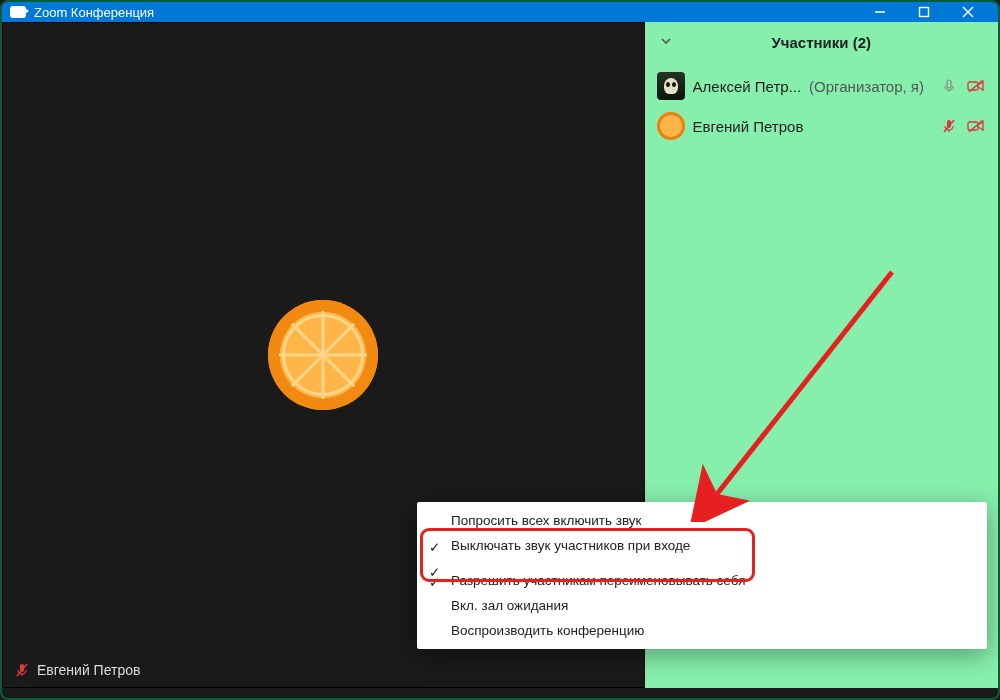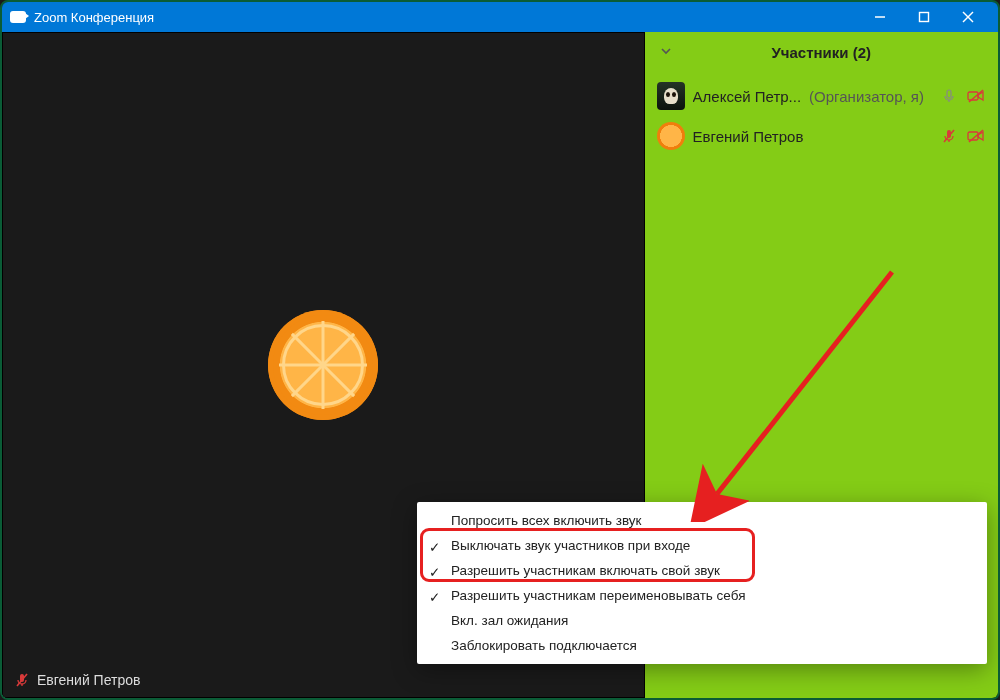--- a/index.html
+++ b/index.html
@@ -7,21 +7,21 @@
     font-family: "Segoe UI", Arial, sans-serif;
     background: #1a1a1a;
     width: 1000px;
     height: 700px;
     overflow: hidden;
     position: relative;
     border: 2px solid #0a5c36;
     border-radius: 8px;
   }
   .titlebar {
-    height: 30px;
+    height: 20px;
     background: #0078d7;
     color: #fff;
     display: flex;
     align-items: center;
     padding: 0 8px;
     font-size: 13px;
   }
   .titlebar .zoom-logo {
     width: 16px; height: 12px; background: #fff; border-radius: 3px;
     margin-right: 8px; position: relative;
@@ -66,21 +66,21 @@
   .owl .head{width:44px;height:40px;background:#e8e2cd;border-radius:50% 50% 45% 45%;position:absolute;left:8px;top:0;}
   .owl .eye{width:15px;height:18px;background:#1a1208;border-radius:50%;position:absolute;top:10px;}
   .owl .eye.l{left:8px;} .owl .eye.r{right:8px;}
   .owl .beak{width:8px;height:8px;background:#d9a84b;position:absolute;left:18px;top:28px;transform:rotate(45deg);}
   .owl .body{width:38px;height:42px;background:#e0d8be;border-radius:40% 40% 50% 50%;position:absolute;left:11px;top:36px;}
   .owl .chest{width:20px;height:26px;background:#9c8050;border-radius:40%;position:absolute;left:20px;top:42px;}
   .owl .branch{width:80px;height:6px;background:#3a2718;position:absolute;left:-10px;top:76px;border-radius:3px;}
 
   .panel {
     flex:1;
-    background:#84cc16;
+    background:#86efac;
     display:flex;flex-direction:column;
     position:relative;
   }
   .panel-header{
     height:40px;display:flex;align-items:center;justify-content:center;
     font-weight:600;font-size:15px;color:#222;position:relative;
   }
   .panel-header .chev{position:absolute;left:14px;top:12px;cursor:pointer;}
   .plist{padding:4px 0;}
   .prow{
@@ -238,31 +238,30 @@
 <div class="ctx-menu">
   <div class="ctx-item">
     <span>Попросить всех включить звук</span>
   </div>
   <div class="ctx-item">
     <span class="check">✓</span>
     <span>Выключать звук участников при входе</span>
   </div>
   <div class="ctx-item">
     <span class="check">✓</span>
-    <span>Разрешить участникам включать свой звук</span>
   </div>
   <div class="ctx-item">
     <span class="check">✓</span>
     <span>Разрешить участникам переименовывать себя</span>
   </div>
   <div class="ctx-item">
     <span>Вкл. зал ожидания</span>
   </div>
   <div class="ctx-item">
-    <span>Заблокировать подключается</span>
+    <span>Воспроизводить конференцию</span>
   </div>
 </div>
 
 <div class="highlight-box"></div>
 
 <svg class="arrow-svg" width="220" height="260">
   <defs>
     <marker id="ah" markerWidth="12" markerHeight="12" refX="3" refY="6" orient="auto">
       <path d="M0,0 L12,6 L0,12 L3,6 Z" fill="#e62020"></path>
     </marker>

